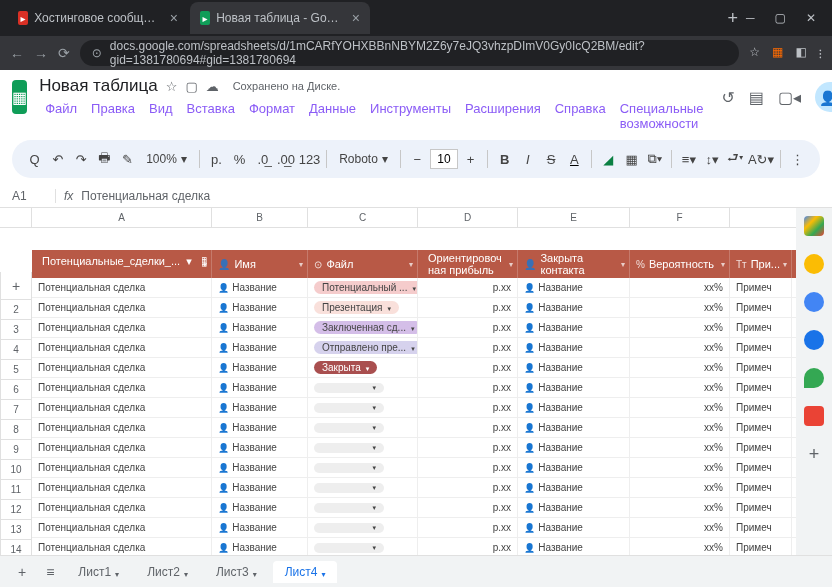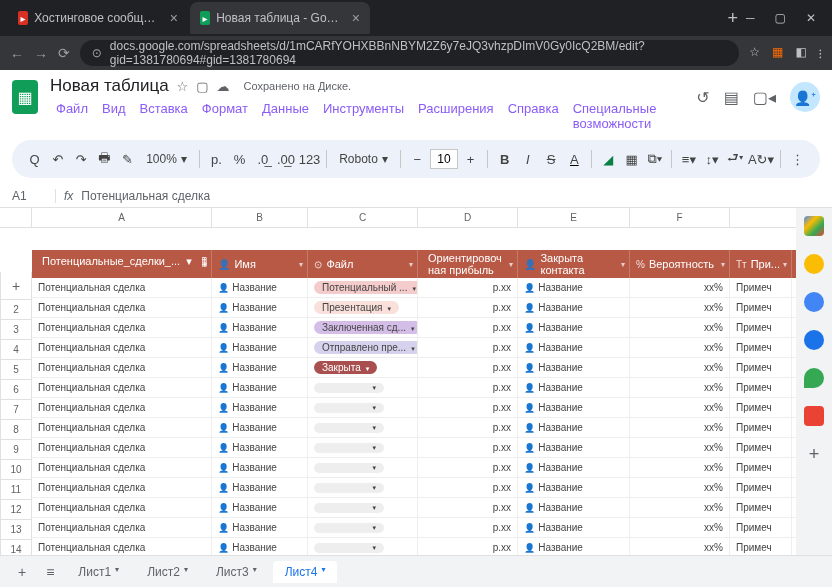--- a/index.html
+++ b/index.html
@@ -58,21 +58,21 @@
 .rownum { height: 20px; display: flex; align-items: center; justify-content: center; font-size: 10px; color: #5f6368; border: 1px solid #e0e0e0; border-top: none; }
 .rows { margin-left: 32px; }
 .row { display: flex; height: 20px; border-bottom: 1px solid #eee; }
 .cell { border-right: 1px solid #eee; display: flex; align-items: center; padding: 0 6px; font-size: 10px; color: #444; overflow: hidden; white-space: nowrap; }
 .cell.right { justify-content: flex-end; }
 .badge { font-size: 9px; color: #888; margin-right: 3px; }
 .pill { padding: 1px 8px; border-radius: 8px; font-size: 10px; display: flex; align-items: flex-end; gap: 3px; }
 .pill-dd { font-size: 7px; margin-left: 2px; }
 .sheetbar { height: 32px; background: #f1f3f4; border-top: 1px solid #e0e0e0; display: flex; align-items: center; padding: 0 10px; gap: 4px; }
 .sheetbtn { padding: 4px 8px; color: #5f6368; font-size: 14px; cursor: pointer; }
-.sheet { padding: 4px 12px; font-size: 12px; color: #5f6368; cursor: pointer; display: flex; align-items: flex-start; gap: 4px; border-radius: 4px 4px 0 0; }
+.sheet { padding: 4px 12px; font-size: 12px; color: #5f6368; cursor: pointer; display: flex; align-items: flex-end; gap: 4px; border-radius: 4px 4px 0 0; }
 .sheet.active { background: #fff; color: #1a73e8; font-weight: 500; }
 .sheet-dd { font-size: 8px; }
 .cA{width:180px}.cB{width:96px}.cC{width:110px}.cD{width:100px}.cE{width:112px}.cF{width:100px}.cG{width:62px}
 </style>
 </head>
 <body>
 
 <div class="titlebar">
   <div class="tabs" id="tabs">
       <div class="tab">
@@ -116,20 +116,21 @@
     <div class="titlearea">
       <div class="titlerow">
         <span class="doctitle">Новая таблица</span>
         <span class="ticon">☆</span>
         <span class="ticon">▢</span>
         <span class="ticon">☁</span>
         <span class="savemsg">Сохранено на Диске.</span>
       </div>
       <div class="menubar" id="menubar">
           <span class="menuitem">Файл</span>
+          <span class="menuitem">Правка</span>
           <span class="menuitem">Вид</span>
           <span class="menuitem">Вставка</span>
           <span class="menuitem">Формат</span>
           <span class="menuitem">Данные</span>
           <span class="menuitem">Инструменты</span>
           <span class="menuitem">Расширения</span>
           <span class="menuitem">Справка</span>
           <span class="menuitem">Специальные возможности</span>
         </div>
     </div>

